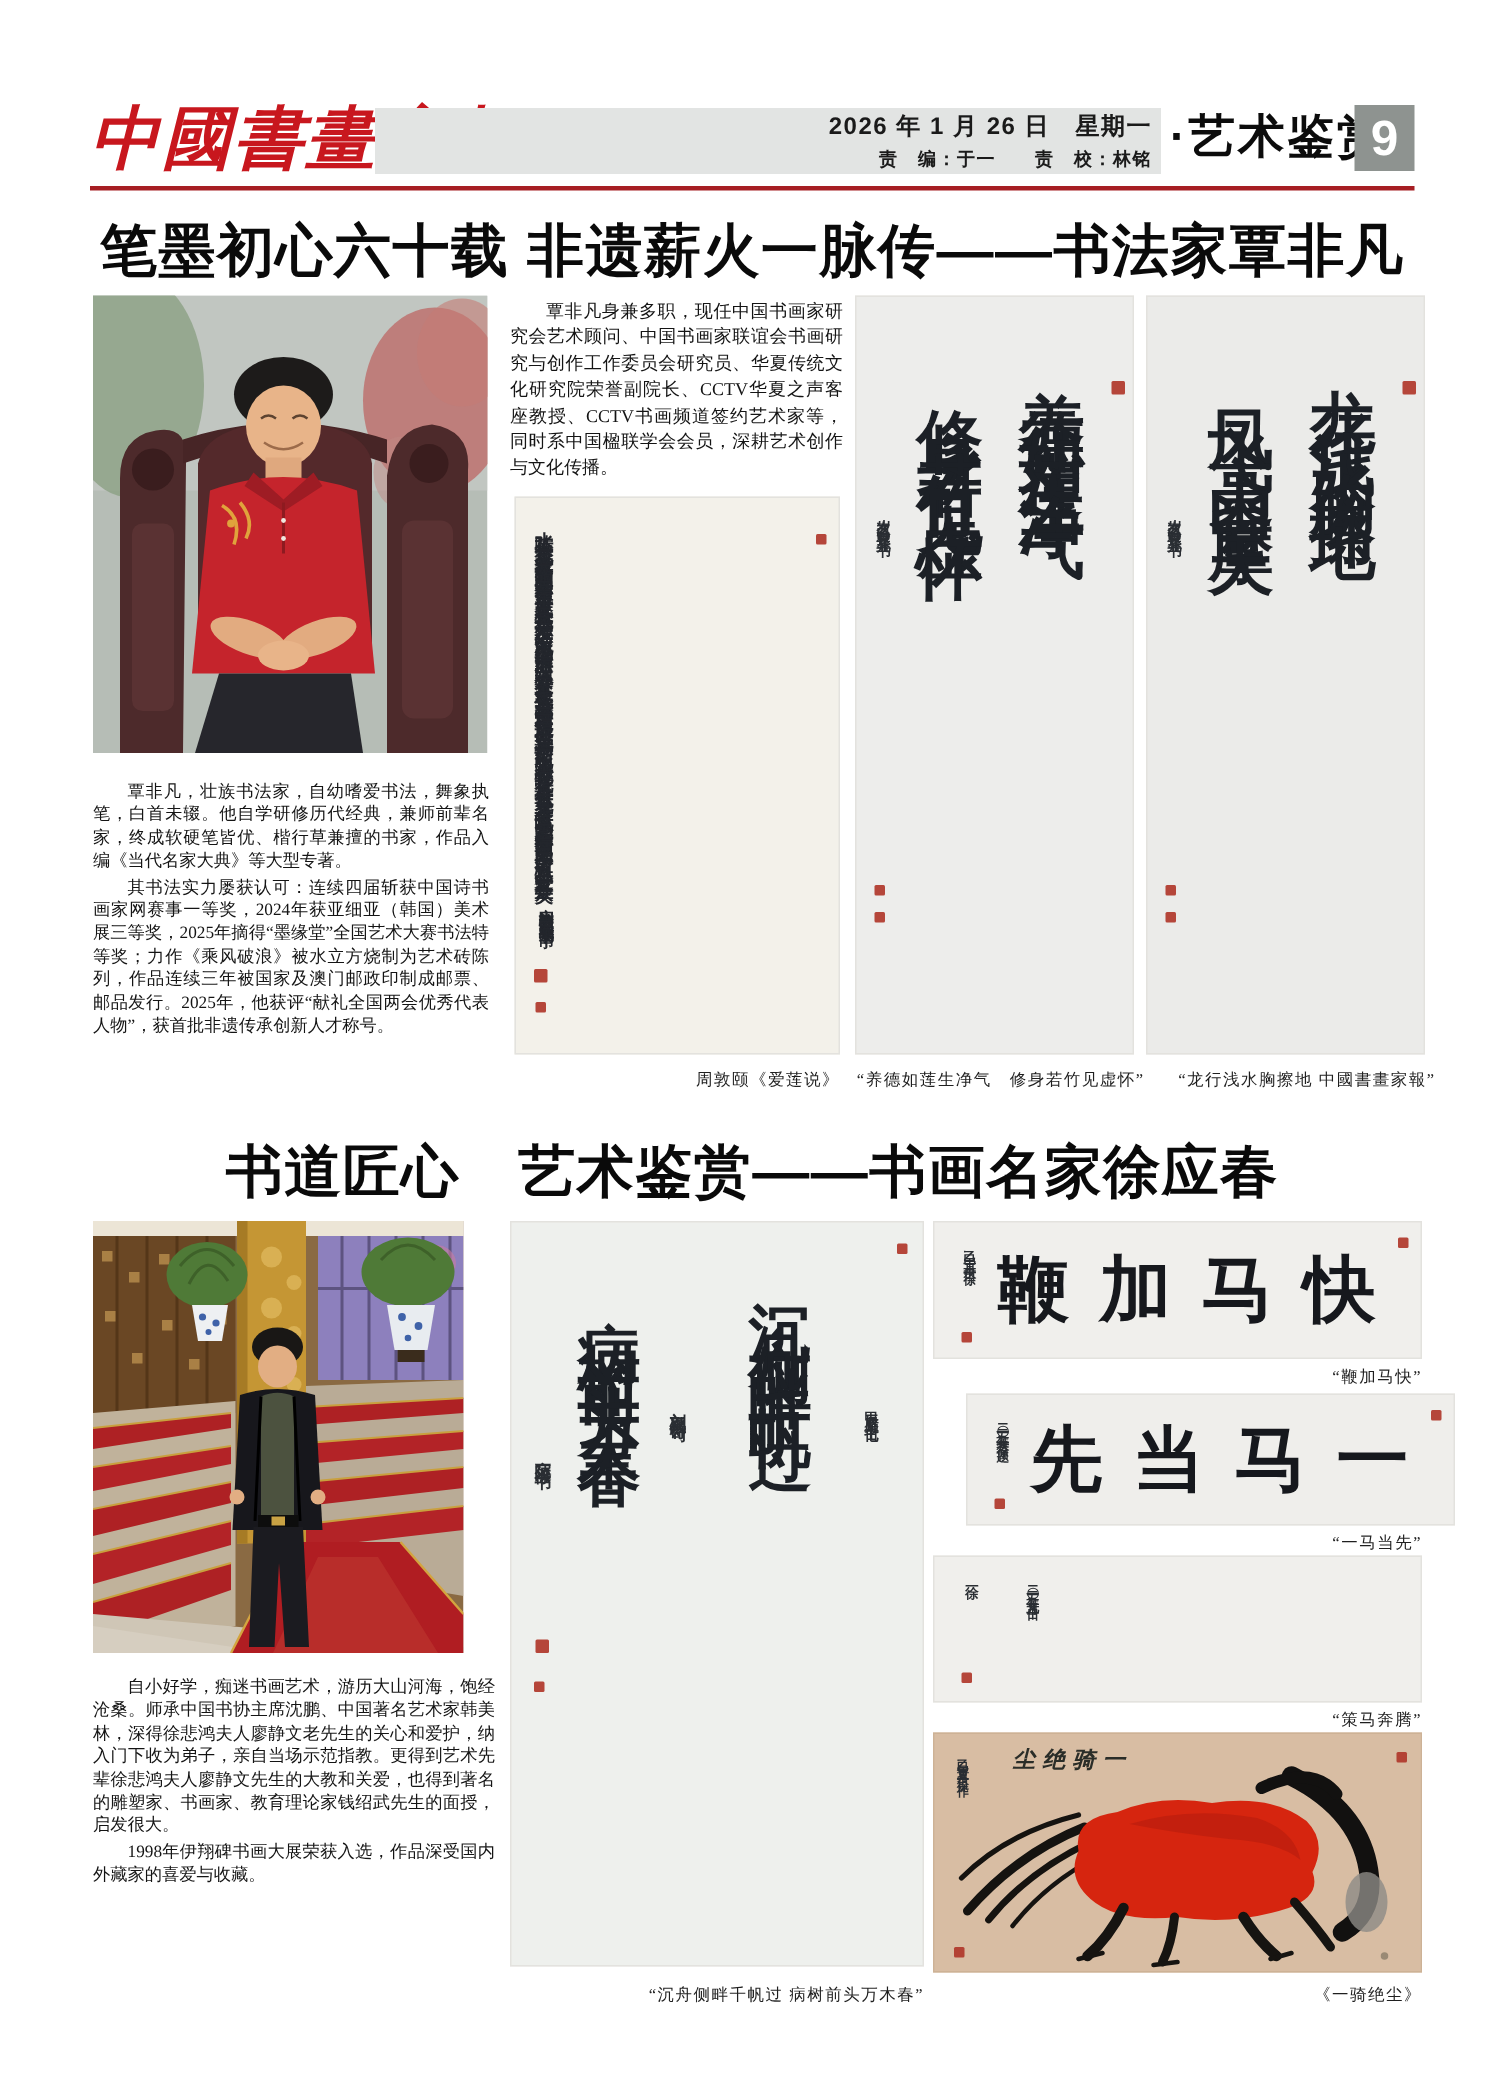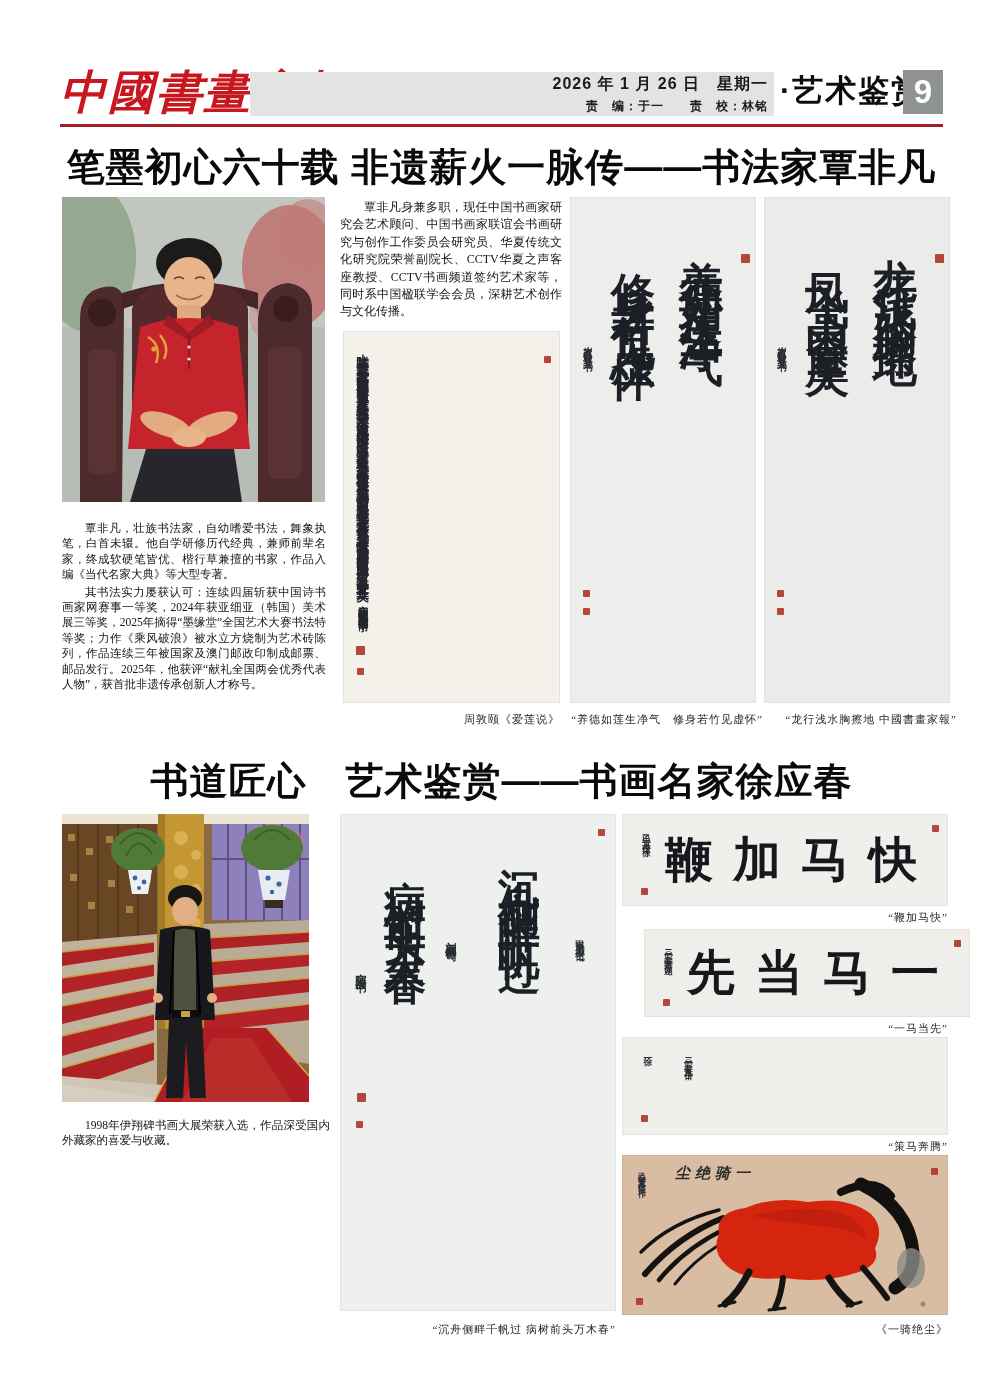--- a/index.html
+++ b/index.html
@@ -347,16 +347,17 @@
       <circle cx="300" cy="148" r="2.5" fill="#9a8a75"></circle>
     </svg>
     <div class="horse-title">尘绝骑一</div>
     <div class="abs vtext insc" style="left:12px;top:10px;height:70px;font-size:8px;">乙巳年夏月十日徐一作</div>
     <div class="seal sm" style="left:13px;top:142px;"></div>
     <div class="seal sm" style="right:9px;top:12px;"></div>
   </div>
   <div class="abs caption" style="left:622px;top:1322px;width:326px;">《一骑绝尘》</div>
 
   <div class="abs body-text" style="left:62px;top:1118px;width:268px;">
+    <p>自小好学，痴迷书画艺术，游历大山河海，饱经沧桑。师承中国书协主席沈鹏、中国著名艺术家韩美林，深得徐悲鸿夫人廖静文老先生的关心和爱护，纳入门下收为弟子，亲自当场示范指教。更得到艺术先辈徐悲鸿夫人廖静文先生的大教和关爱，也得到著名的雕塑家、书画家、教育理论家钱绍武先生的面授，启发很大。</p>
     <p>1998年伊翔碑书画大展荣获入选，作品深受国内外藏家的喜爱与收藏。</p>
   </div>
 
 </div>
 
 </body></html>

